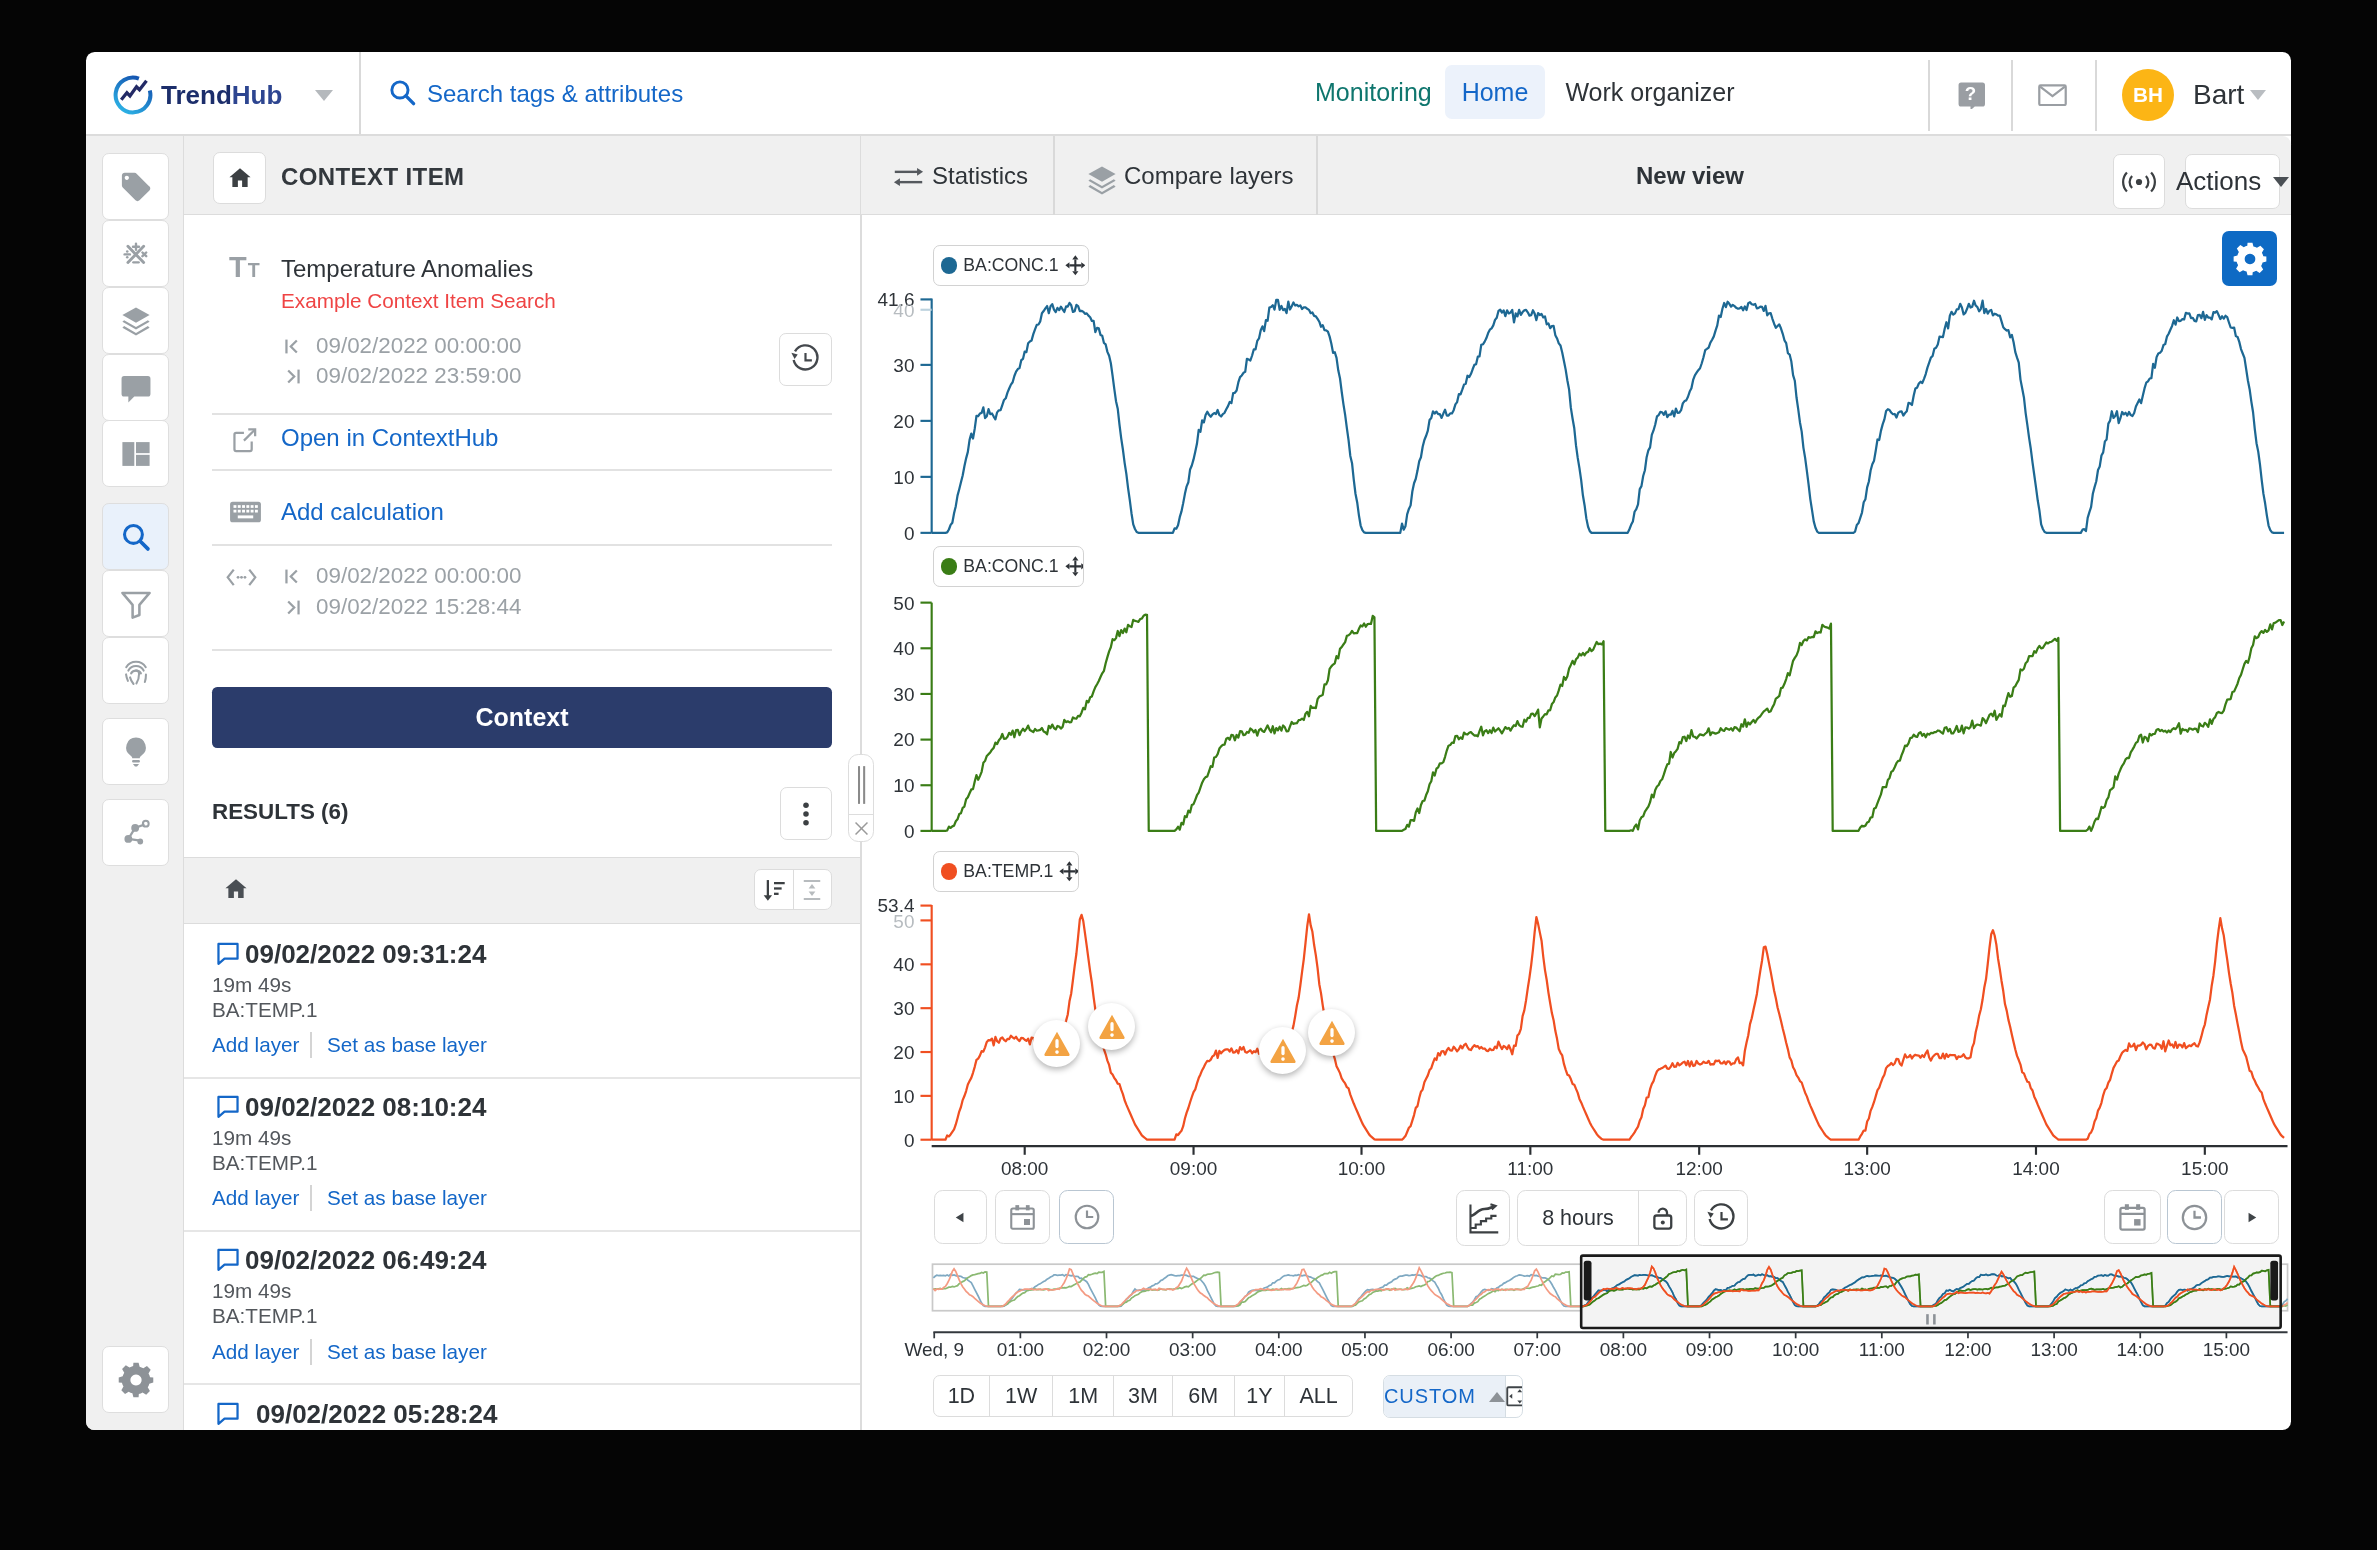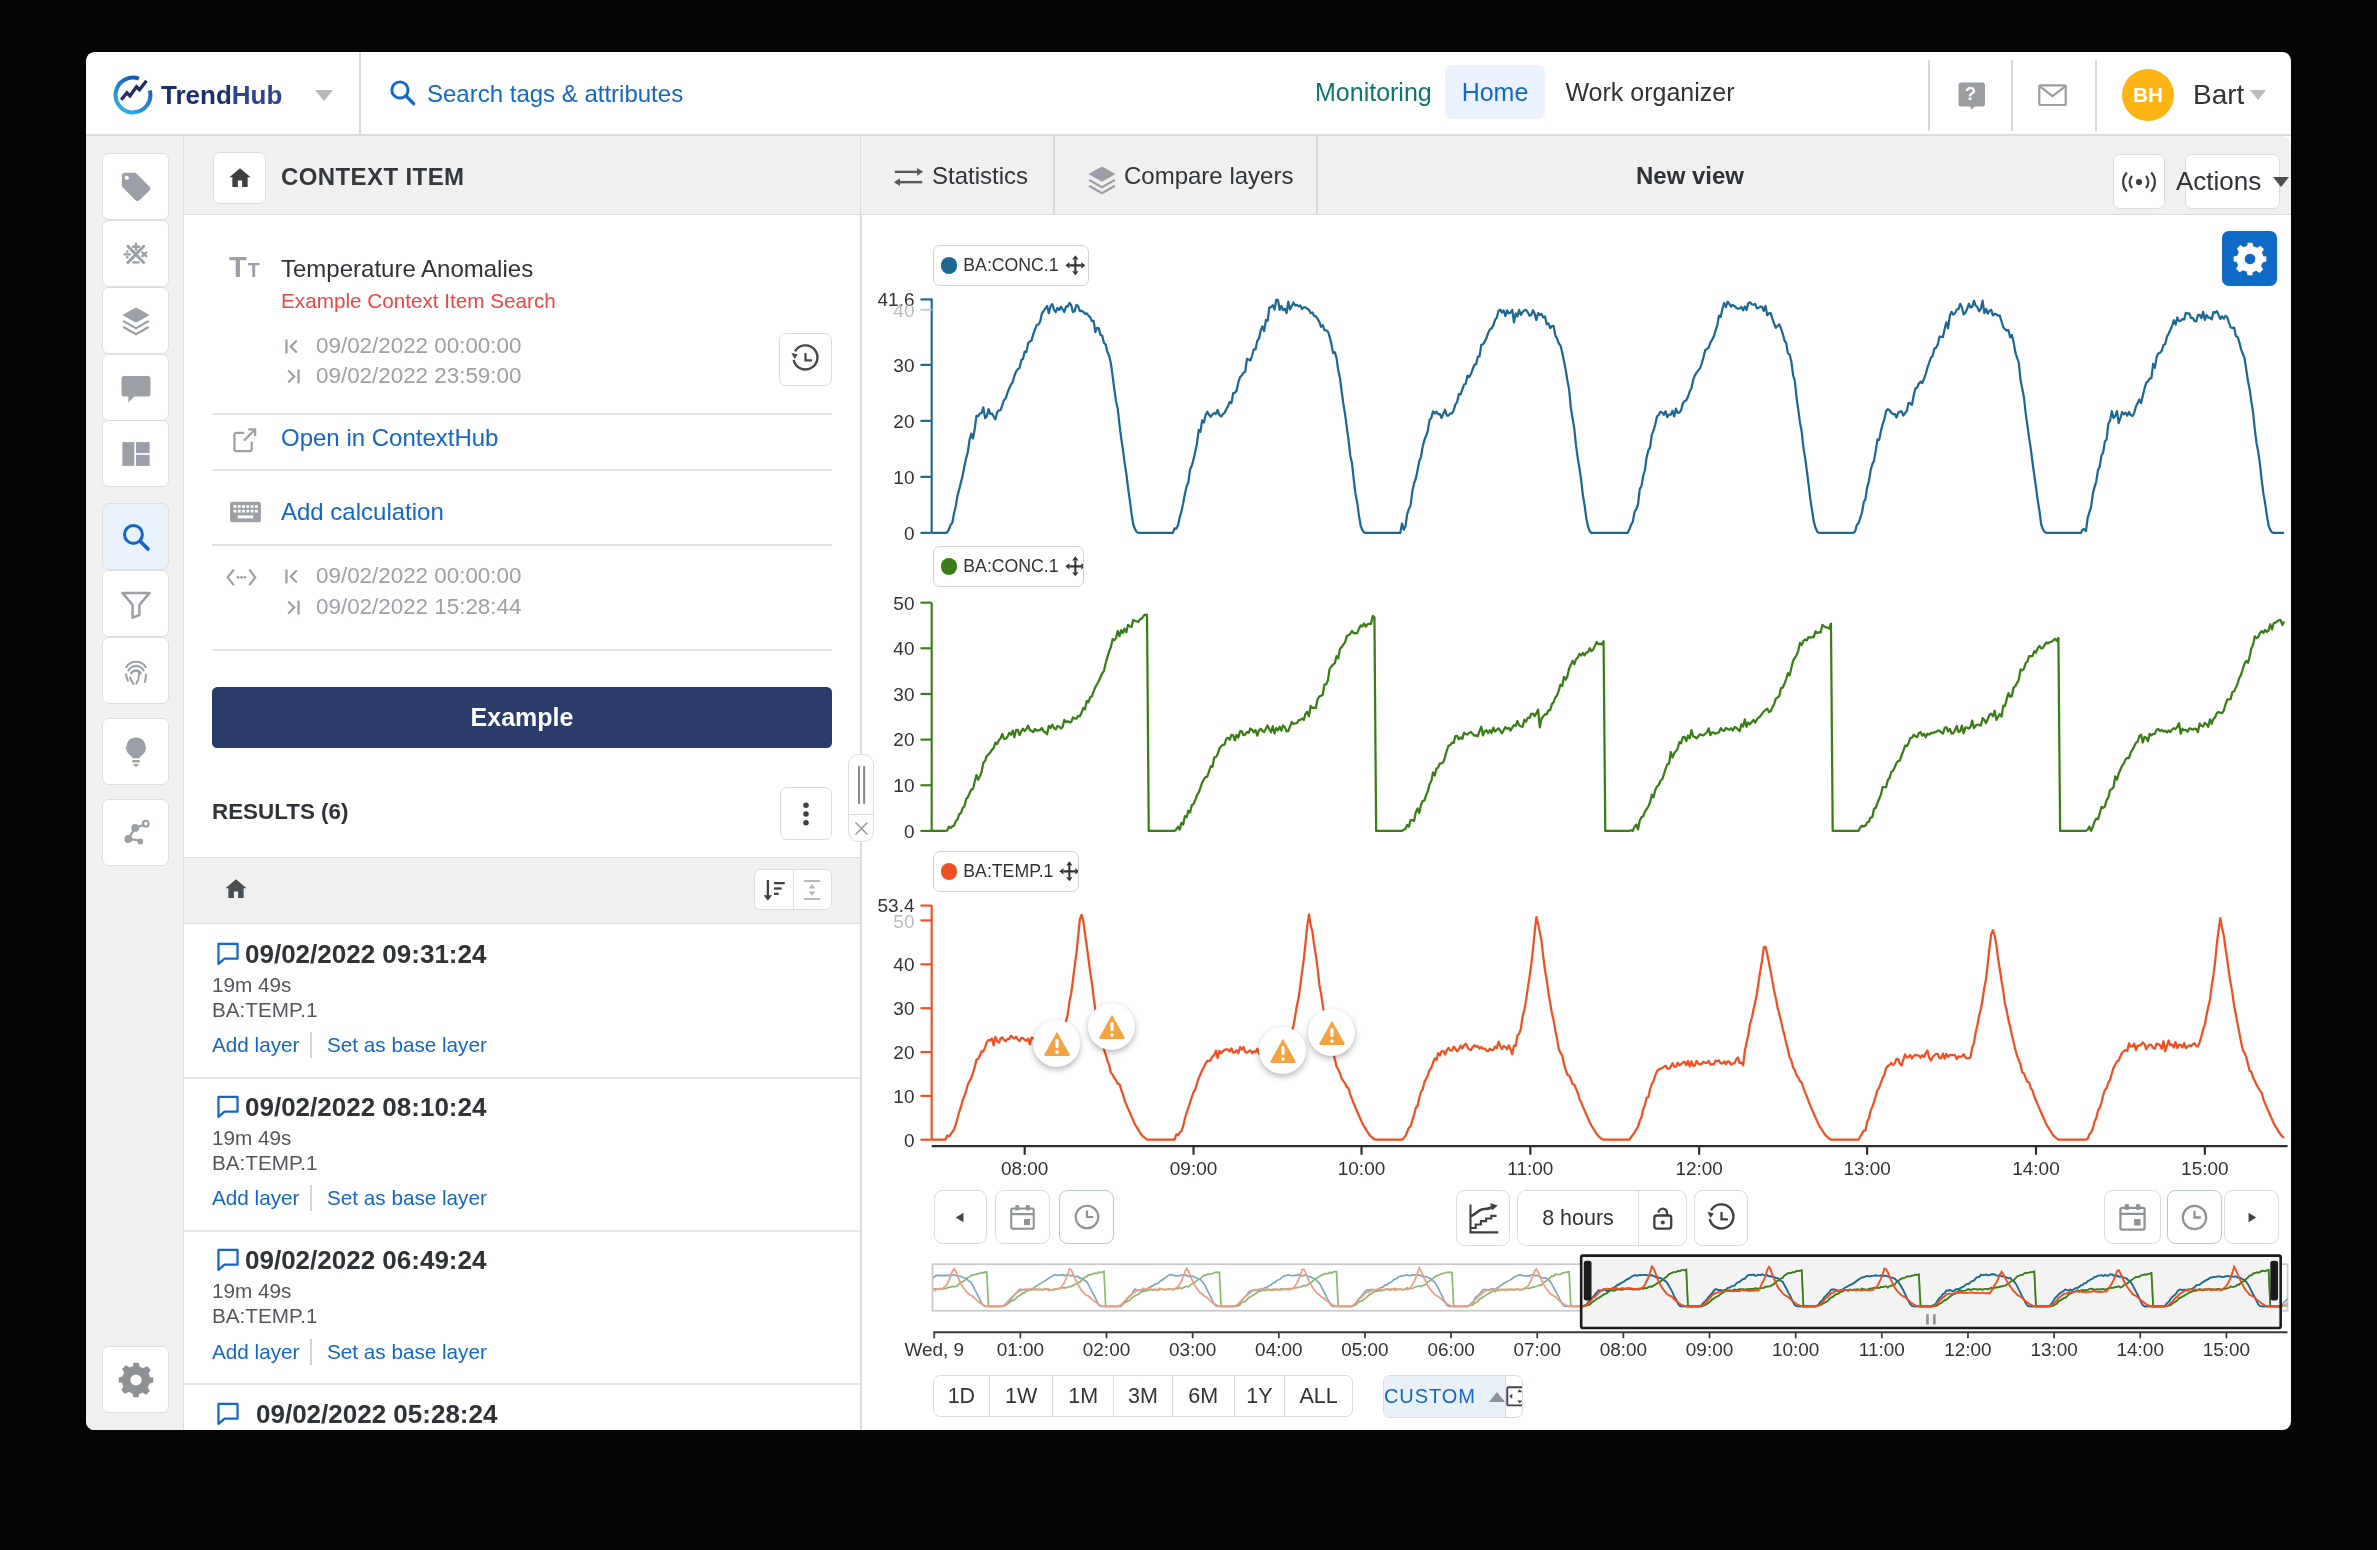--- a/index.html
+++ b/index.html
@@ -237,21 +237,21 @@
     </svg></div>
 <div class="a" style="left:316px;top:576px;transform:translateY(-50%);font-size:22.4px;color:#9ba1a6;font-weight:400;white-space:nowrap">09/02/2022 00:00:00</div>
 <div class="a" style="left:283px;top:598px;line-height:0"><svg width="19" height="19" viewBox="0 0 22 22">
       <g stroke="#9aa0a5" stroke-width="2.6" fill="none" transform="scale(1.0)">
         <line x1="18" y1="3" x2="18" y2="19"></line>
         <path d="M6 4 L13 11 L6 18"></path>
       </g>
     </svg></div>
 <div class="a" style="left:316px;top:607px;transform:translateY(-50%);font-size:22.4px;color:#9ba1a6;font-weight:400;white-space:nowrap">09/02/2022 15:28:44</div>
 <div class="a divl" style="top:649px"></div>
-<div class="a ctr" style="left:212px;top:687px;width:620px;height:61px;background:#2b3c6b;border-radius:5.2px;color:#fff;font-size:25px;font-weight:700">Example</div>
+<div class="a ctr" style="left:212px;top:687px;width:620px;height:61px;background:#2b3c6b;border-radius:5.2px;color:#fff;font-size:25px;font-weight:700">Context</div>
 <div class="a" style="left:212px;top:812px;transform:translateY(-50%);font-size:22.4px;color:#2e3338;font-weight:700;white-space:nowrap">RESULTS (6)</div>
 <div class="a btn ctr" style="left:780px;top:787px;width:52px;height:53px;border-radius:6.9px">
     <svg width="26" height="26" viewBox="0 0 30 30">
       <g fill="#3c4043">
         <circle cx="15" cy="5" r="3.2"></circle>
         <circle cx="15" cy="15" r="3.2"></circle>
         <circle cx="15" cy="25" r="3.2"></circle>
       </g>
     </svg>
   </div>

